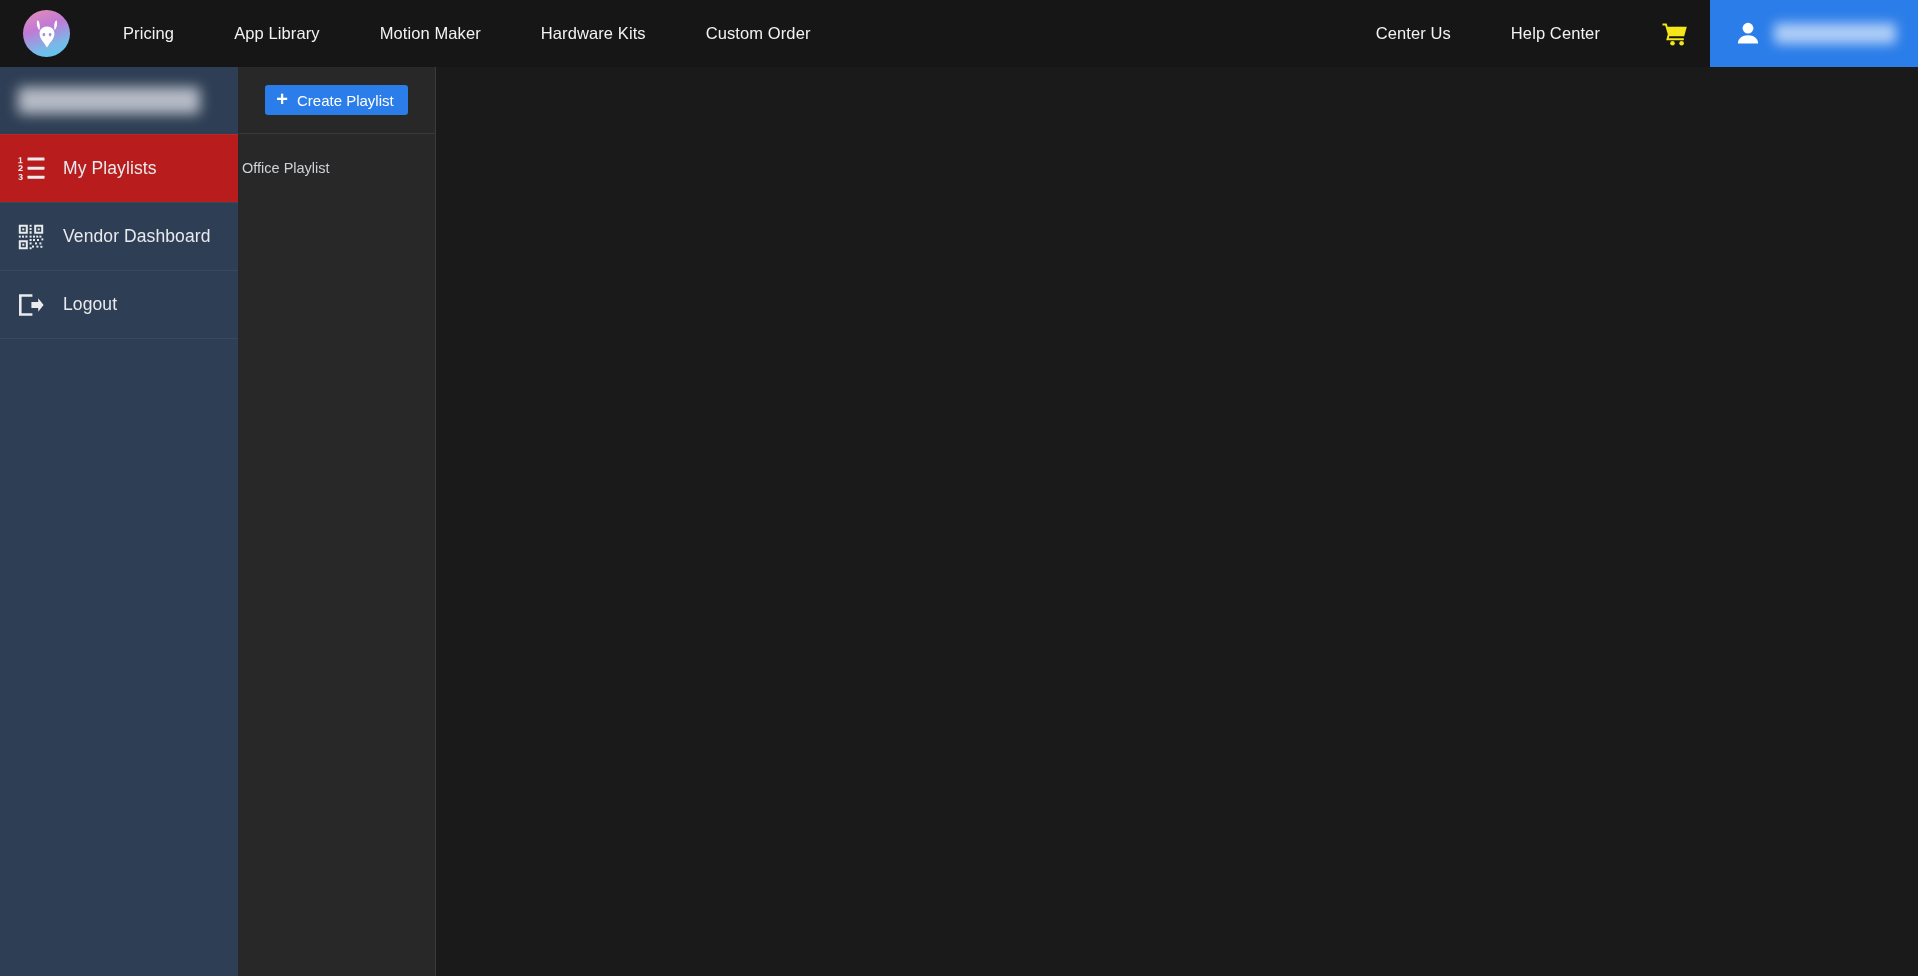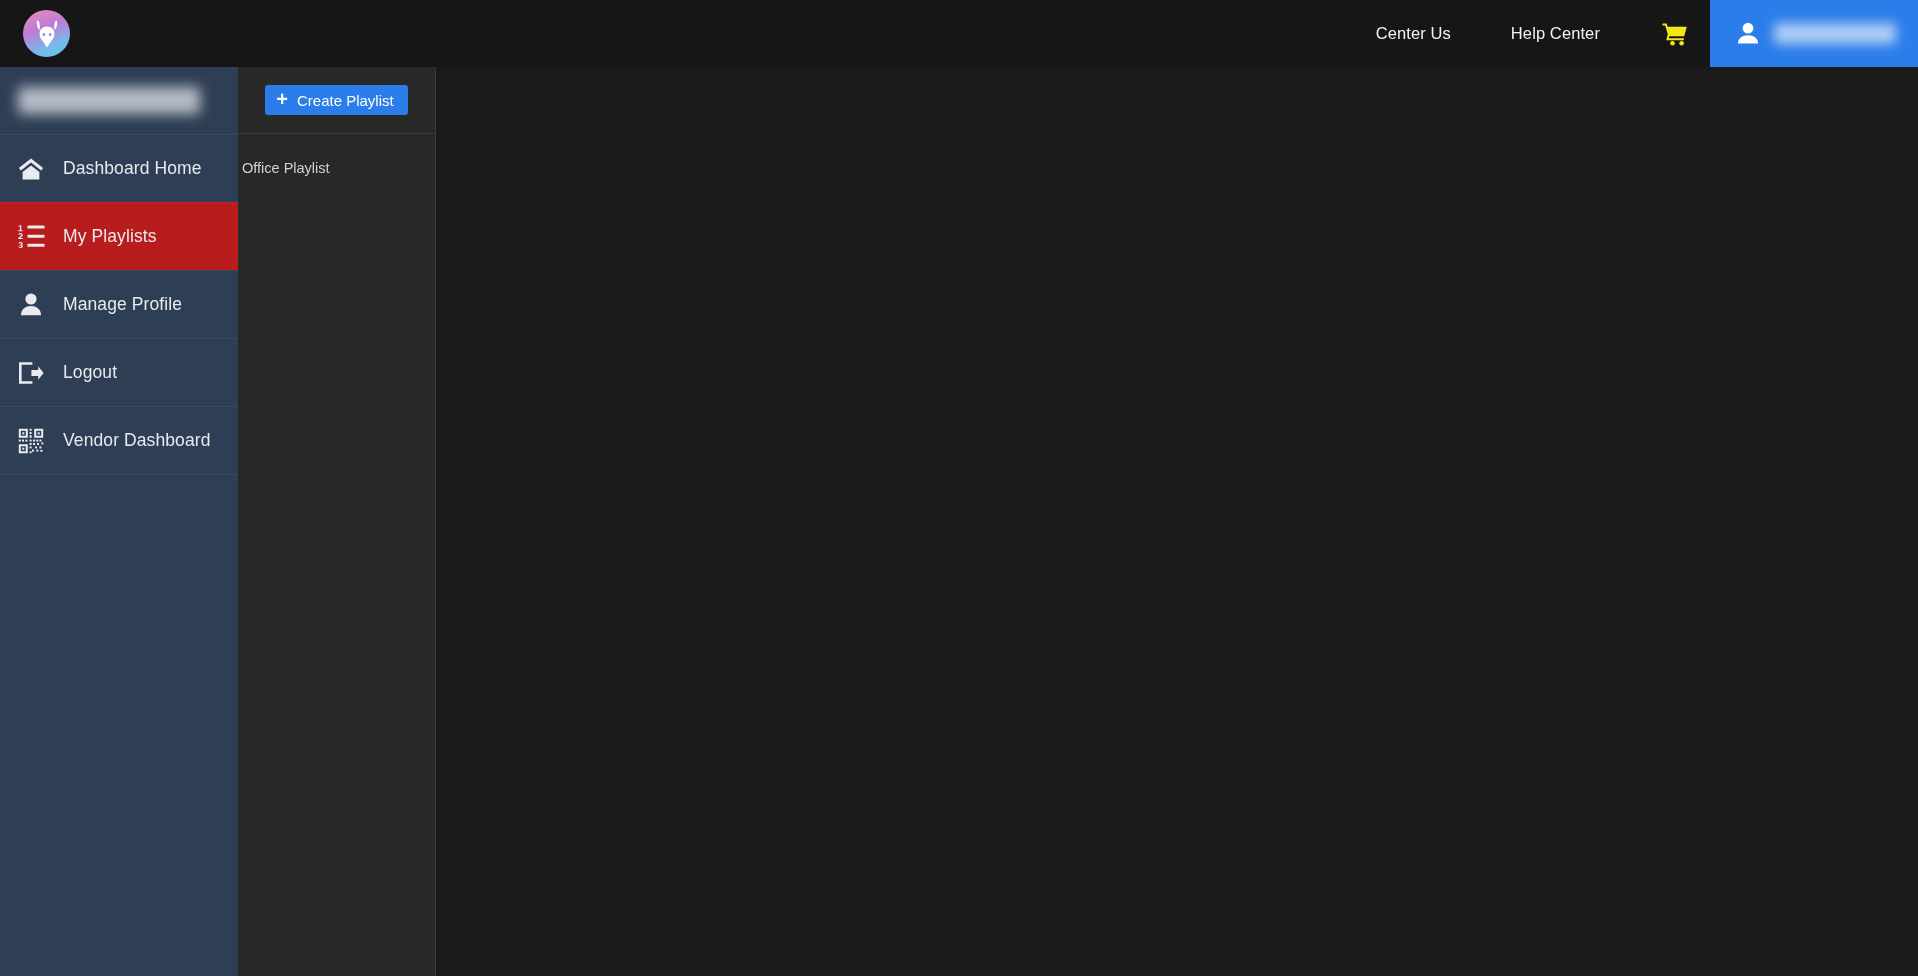--- a/index.html
+++ b/index.html
@@ -248,20 +248,27 @@
           <path d="M5.3 2.2 C4.2 5.4 5.0 9.6 7.4 12.2 C8.0 10.0 8.0 6.4 6.9 3.6 Z"></path>
           <path d="M24.7 2.2 C25.8 5.4 25.0 9.6 22.6 12.2 C22.0 10.0 22.0 6.4 23.1 3.6 Z"></path>
           <path d="M15 8.5 C10.6 8.5 7.6 11.4 7.6 15.6 C7.6 19.0 9.0 21.3 10.6 23.2 C12.1 25.0 13.3 26.6 15 29.6 C16.7 26.6 17.9 25.0 19.4 23.2 C21.0 21.3 22.4 19.0 22.4 15.6 C22.4 11.4 19.4 8.5 15 8.5 Z M11.9 15.1 C12.7 15.1 13.3 15.8 13.3 16.7 C13.3 17.5 12.7 18.2 11.9 18.2 C11.1 18.2 10.5 17.5 10.5 16.7 C10.5 15.8 11.1 15.1 11.9 15.1 Z M18.1 15.1 C18.9 15.1 19.5 15.8 19.5 16.7 C19.5 17.5 18.9 18.2 18.1 18.2 C17.3 18.2 16.7 17.5 16.7 16.7 C16.7 15.8 17.3 15.1 18.1 15.1 Z"></path>
         </g>
         <g fill="none" stroke="#c77ad0" stroke-width="0.9" opacity="0.0">
           <path d="M0 0 L0 0"></path>
         </g>
       </svg>
     </div>
 
+    <div class="nav-links">
+      <span class="nav-link">Pricing</span>
+      <span class="nav-link">App Library</span>
+      <span class="nav-link">Motion Maker</span>
+      <span class="nav-link">Hardware Kits</span>
+      <span class="nav-link">Custom Order</span>
+    </div>
 
     <div class="nav-right">
       <span class="nav-link">Center Us</span>
       <span class="nav-link">Help Center</span>
 
       <div class="cart-btn">
         <svg width="26" height="24" viewBox="0 0 26 24" aria-hidden="true">
           <g fill="#f5e61a">
             <path d="M0.5 1.5 h4.2 l0.9 3.2 h19.2 l-2.6 9.6 h-14.9 l-0.5 1.9 h15.0 v2.0 h-17.6 l1.6 -5.9 l-2.6 -8.8 h-2.7 z"></path>
             <rect x="8.2" y="6.4" width="14.4" height="1.5"></rect>
@@ -290,71 +297,39 @@
   <div class="body-row">
 
     <div class="sidebar">
 
       <div class="sidebar-user">
         <span class="sidebar-username-redacted"></span>
       </div>
 
       <div class="sidebar-nav">
 
-        <div class="side-item">
-          <span class="side-icon">
-            <svg width="26" height="24" viewBox="0 0 26 24" aria-hidden="true">
-              <path d="M13 1.4 L0.8 11.0 L2.9 13.6 L13 5.6 L23.1 13.6 L25.2 11.0 Z" fill="#e9ebee"></path>
-              <path d="M13 8.4 L4.6 15.0 L4.6 22.6 L21.4 22.6 L21.4 15.0 Z" fill="#e9ebee"></path>
-            </svg>
-          </span>
-          <span class="side-label">Dashboard Home</span>
-        </div>
 
 
         <div class="side-item active">
           <span class="side-icon">
             <svg width="28" height="25" viewBox="0 0 28 25" aria-hidden="true">
               <g fill="#e9ebee">
                 <rect x="10.5" y="1.6" width="17.0" height="3.0" rx="0.4"></rect>
                 <rect x="10.5" y="10.7" width="17.0" height="3.0" rx="0.4"></rect>
                 <rect x="10.5" y="19.8" width="17.0" height="3.0" rx="0.4"></rect>
                 <path d="M1.4 1.9 L4.2 0.9 L4.2 6.3 L5.6 6.3 L5.6 7.3 L1.3 7.3 L1.3 6.3 L2.9 6.3 L2.9 2.4 L1.7 2.8 Z"></path>
                 <path d="M1.3 10.6 C1.3 9.7 2.2 9.2 3.4 9.2 C4.8 9.2 5.7 9.9 5.7 10.9 C5.7 11.9 4.8 12.6 3.2 13.9 L5.8 13.9 L5.8 15.0 L1.2 15.0 L1.2 14.1 C3.4 12.3 4.3 11.7 4.3 11.1 C4.3 10.6 3.9 10.3 3.3 10.3 C2.7 10.3 2.4 10.6 2.4 11.0 Z"></path>
                 <path d="M1.4 19.3 C1.6 18.5 2.4 18.1 3.4 18.1 C4.8 18.1 5.7 18.7 5.7 19.6 C5.7 20.2 5.3 20.6 4.7 20.8 C5.4 21.0 5.9 21.5 5.9 22.2 C5.9 23.3 4.9 24.0 3.4 24.0 C2.2 24.0 1.4 23.5 1.2 22.6 L2.5 22.4 C2.6 22.8 2.9 23.0 3.4 23.0 C4.0 23.0 4.5 22.7 4.5 22.2 C4.5 21.7 4.1 21.4 3.3 21.4 L2.7 21.4 L2.7 20.4 L3.3 20.4 C4.0 20.4 4.3 20.1 4.3 19.7 C4.3 19.3 3.9 19.0 3.4 19.0 C2.9 19.0 2.6 19.2 2.5 19.6 Z"></path>
               </g>
             </svg>
           </span>
           <span class="side-label">My Playlists</span>
         </div>
 
-        <div class="side-item">
-          <span class="side-icon">
-            <svg width="22" height="25" viewBox="0 0 22 25" aria-hidden="true">
-              <g fill="#e9ebee">
-                <circle cx="11" cy="7.0" r="5.6"></circle>
-                <path d="M11 14.0 C5.2 14.0 1.0 17.4 1.0 23.2 L21 23.2 C21 17.4 16.8 14.0 11 14.0 Z"></path>
-              </g>
-            </svg>
-          </span>
-          <span class="side-label">Manage Profile</span>
-        </div>
-
-
-        <div class="side-item">
-          <span class="side-icon">
-            <svg width="26" height="24" viewBox="0 0 26 24" aria-hidden="true">
-              <g fill="#e9ebee">
-                <path d="M1.0 1.2 h13.4 v2.6 h-10.8 v16.4 h10.8 v2.6 h-13.4 z"></path>
-                <path d="M13.4 9.0 h6.8 v-3.8 l5.4 6.8 l-5.4 6.8 v-3.8 h-6.8 z"></path>
-              </g>
-            </svg>
-          </span>
-          <span class="side-label">Logout</span>
-        </div>
+
 
         <div class="side-item">
           <span class="side-icon">
             <svg width="26" height="26" viewBox="0 0 26 26" aria-hidden="true">
               <g fill="#e9ebee">
                 <path d="M0.8 0.8 h9.0 v9.0 h-9.0 z M2.8 2.8 v5.0 h5.0 v-5.0 z"></path>
                 <rect x="4.3" y="4.3" width="2.0" height="2.0"></rect>
                 <path d="M16.2 0.8 h9.0 v9.0 h-9.0 z M18.2 2.8 v5.0 h5.0 v-5.0 z"></path>
                 <rect x="19.7" y="4.3" width="2.0" height="2.0"></rect>
                 <path d="M0.8 16.2 h9.0 v9.0 h-9.0 z M2.8 18.2 v5.0 h5.0 v-5.0 z"></path>
@@ -379,20 +354,32 @@
                 <rect x="14.0" y="21.6" width="2.0" height="2.0"></rect>
                 <rect x="18.4" y="21.6" width="2.0" height="2.0"></rect>
                 <rect x="22.4" y="21.8" width="2.0" height="2.0"></rect>
                 <rect x="11.6" y="23.2" width="2.0" height="2.0"></rect>
               </g>
             </svg>
           </span>
           <span class="side-label">Vendor Dashboard</span>
         </div>
 
+        <div class="side-item">
+          <span class="side-icon">
+            <svg width="26" height="24" viewBox="0 0 26 24" aria-hidden="true">
+              <g fill="#e9ebee">
+                <path d="M1.0 1.2 h13.4 v2.6 h-10.8 v16.4 h10.8 v2.6 h-13.4 z"></path>
+                <path d="M13.4 9.0 h6.8 v-3.8 l5.4 6.8 l-5.4 6.8 v-3.8 h-6.8 z"></path>
+              </g>
+            </svg>
+          </span>
+          <span class="side-label">Logout</span>
+        </div>
+
       </div>
 
       <div class="sidebar-filler"></div>
     </div>
 
     <div class="playlist-panel">
 
       <div class="playlist-panel-header">
         <button class="create-playlist-btn">
           <span class="plus-glyph">+</span>

